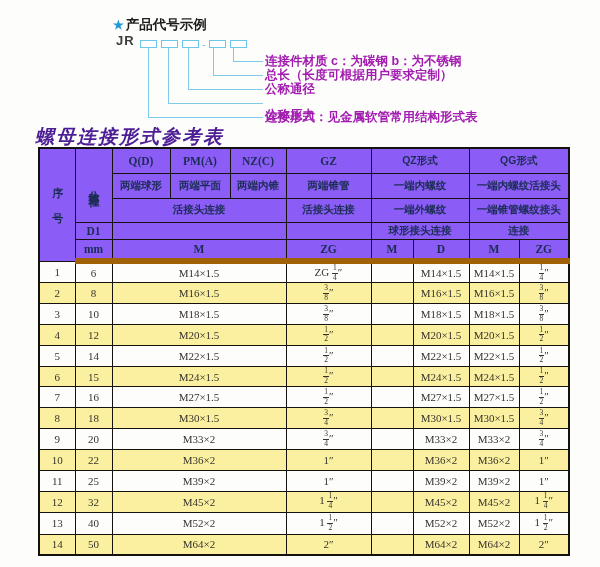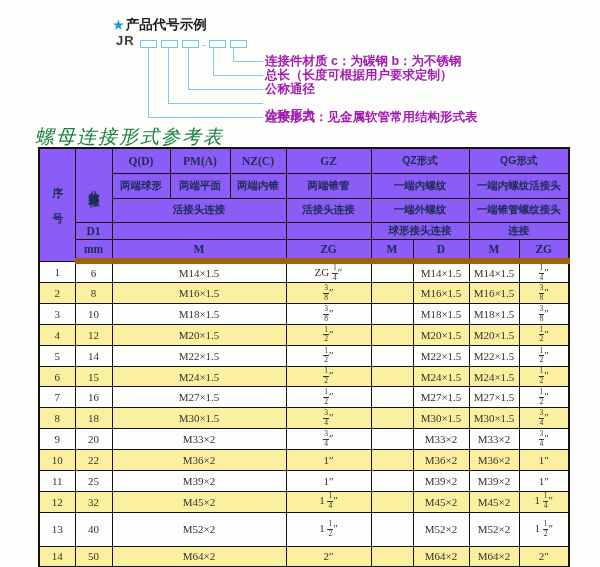--- a/index.html
+++ b/index.html
@@ -16,21 +16,21 @@
   .boxrow{left:140px;top:40px;display:flex;align-items:center;}
   .cbox{width:15px;height:6px;border:1.5px solid #6fc7e7;background:#fff;margin-right:4px;}
   .cdash{color:#6fc7e7;font-weight:bold;font-size:11px;line-height:8px;margin:0 3px 0 -1px;}
   .vline{width:0;border-left:1.4px solid #7ecbe9;}
   .hline{height:0;border-top:1.4px solid #7ecbe9;}
   .dlabel{left:265px;font-family:"Liberation Sans",sans-serif;font-weight:bold;
           font-size:12.5px;line-height:14px;color:#a21caf;white-space:nowrap;}
 
   
   .tbl-title{left:35px;top:124px;font-family:"DejaVu Serif","Liberation Serif",serif;
-             font-weight:normal;font-style:italic;font-size:19px;color:#15803d;letter-spacing:2px;}
+             font-weight:bold;font-style:italic;font-size:19px;color:#4c1d95;letter-spacing:2px;}
 
   
   table{border-collapse:collapse;table-layout:fixed;width:530px;}
   .tblwrap{left:38px;top:147px;}
   td{border:1px solid #15120e;text-align:center;vertical-align:middle;padding:0;
      font-size:11px;color:#38332d;overflow:hidden;white-space:nowrap;}
   table{border:2px solid #15120e;}
   .hd{background:#8b5cf6;color:#1b2c55;font-size:10.5px;
       font-family:"Liberation Sans",sans-serif;font-weight:bold;}
   .hd.lat{font-family:"Liberation Serif",serif;font-size:11.5px;font-weight:bold;}
@@ -249,21 +249,21 @@
         <tr class="alt" style="height: 20.85px;">
           <td>12</td>
           <td>32</td>
           <td colspan="3">M45×2</td>
           <td>1 <span class="frac"><span class="fn">1</span><span class="fd">4</span></span>″</td>
           <td></td>
           <td>M45×2</td>
           <td>M45×2</td>
           <td>1 <span class="frac"><span class="fn">1</span><span class="fd">4</span></span>″</td>
         </tr>
-        <tr style="height: 34px;">
+        <tr style="height: 22px;">
           <td>13</td>
           <td>40</td>
           <td colspan="3">M52×2</td>
           <td>1 <span class="frac"><span class="fn">1</span><span class="fd">2</span></span>″</td>
           <td></td>
           <td>M52×2</td>
           <td>M52×2</td>
           <td>1 <span class="frac"><span class="fn">1</span><span class="fd">2</span></span>″</td>
         </tr>
         <tr class="alt" style="height: 20.85px;">

